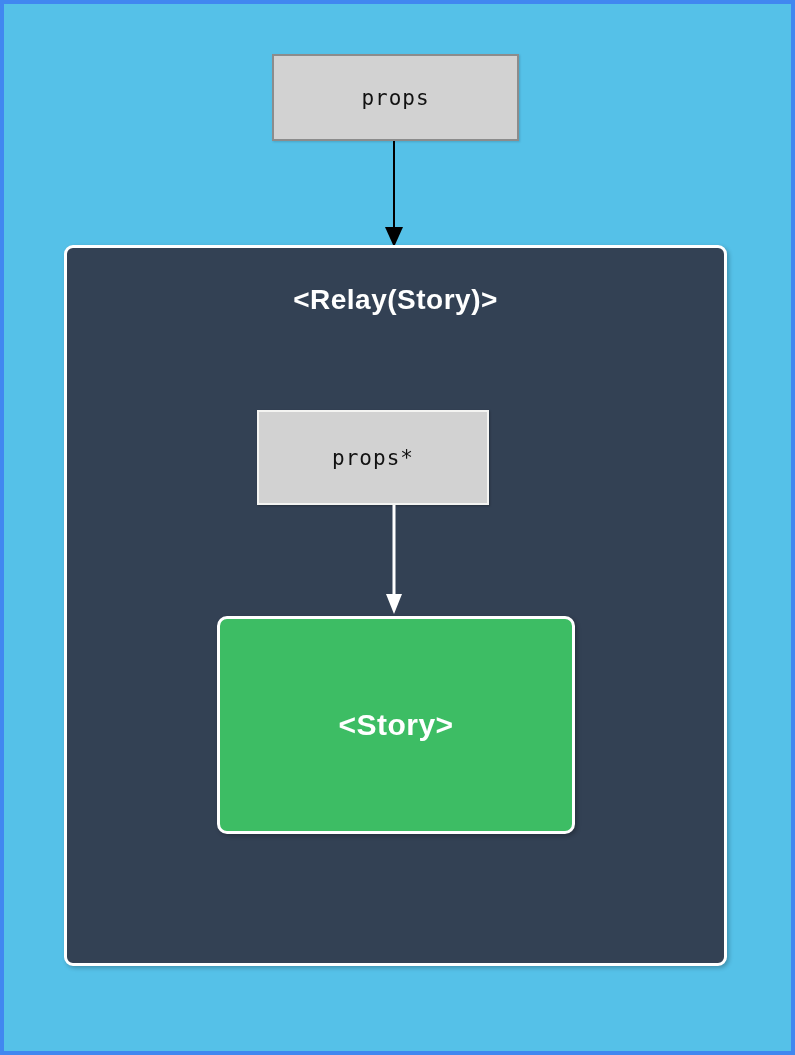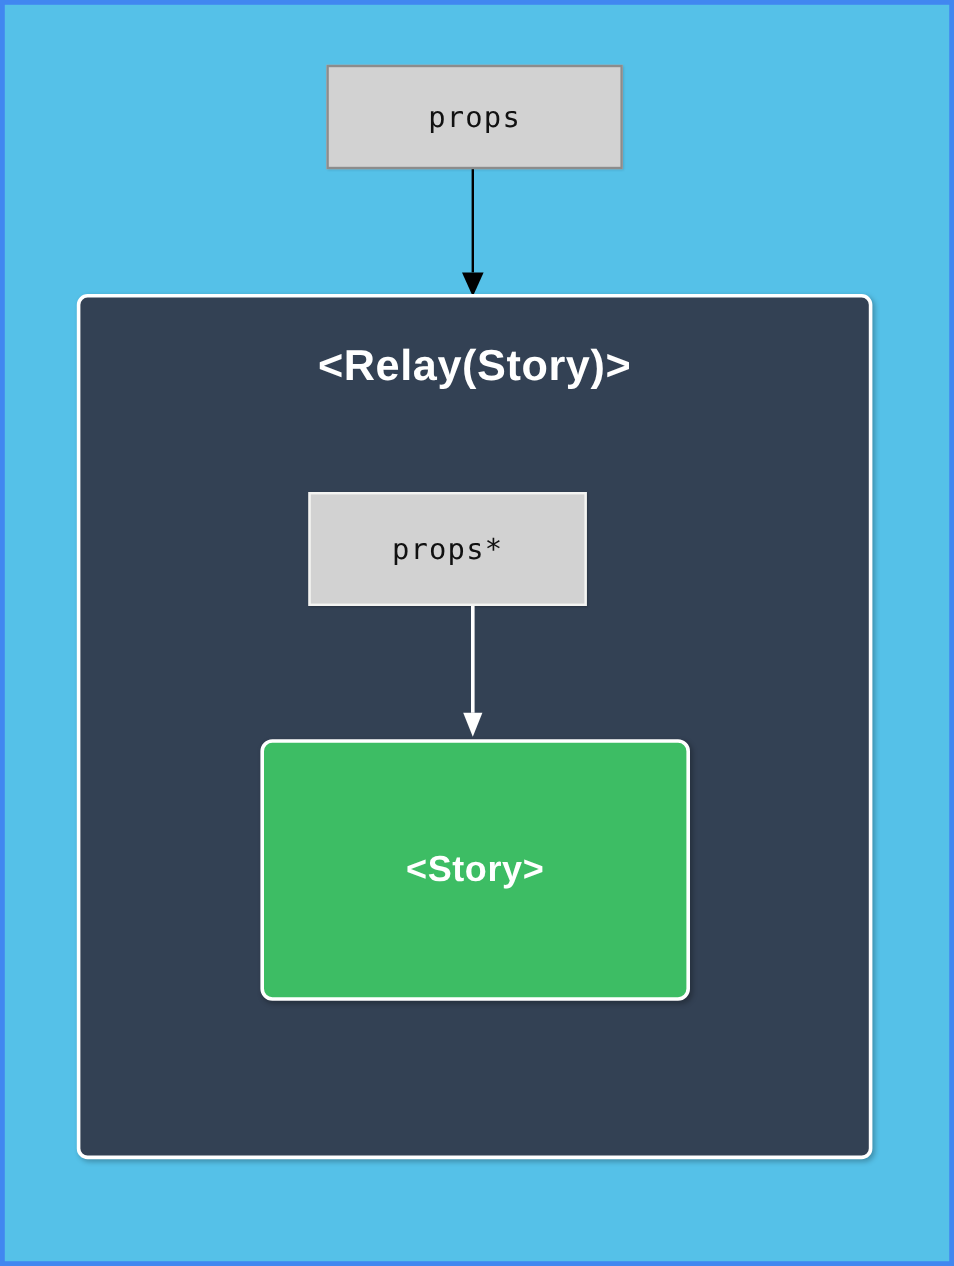--- a/index.html
+++ b/index.html
@@ -24,21 +24,21 @@
     overflow: hidden;
   }
 
   .prop-box {
     position: absolute;
     background: var(--prop-fill);
     display: flex;
     align-items: center;
     justify-content: center;
     font-family: "DejaVu Sans Mono", monospace;
-    font-size: 24px;
+    font-size: 21px;
     color: var(--text-dark);
     letter-spacing: 1px;
   }
   .prop-box.outer {
     left: 268px; top: 50px;
     width: 247px; height: 87px;
     border: 2px solid var(--prop-border);
     box-shadow: 1px 1px 2px rgba(0,0,0,0.15);
   }
   .prop-box.inner {
@@ -55,21 +55,21 @@
     background: var(--relay-bg);
     border: 3px solid #ffffff;
     border-radius: 9px;
     box-shadow: 2px 2px 4px rgba(0,0,0,0.25);
   }
   .relay-title {
     position: absolute;
     left: 0; right: 0;
     top: 36px;
     text-align: center;
-    font-size: 36px;
+    font-size: 28px;
     font-weight: bold;
     color: var(--text-light);
     letter-spacing: 0.5px;
   }
 
   .story-box {
     position: absolute;
     left: 213px; top: 612px;
     width: 358px; height: 218px;
     background: var(--story-bg);

